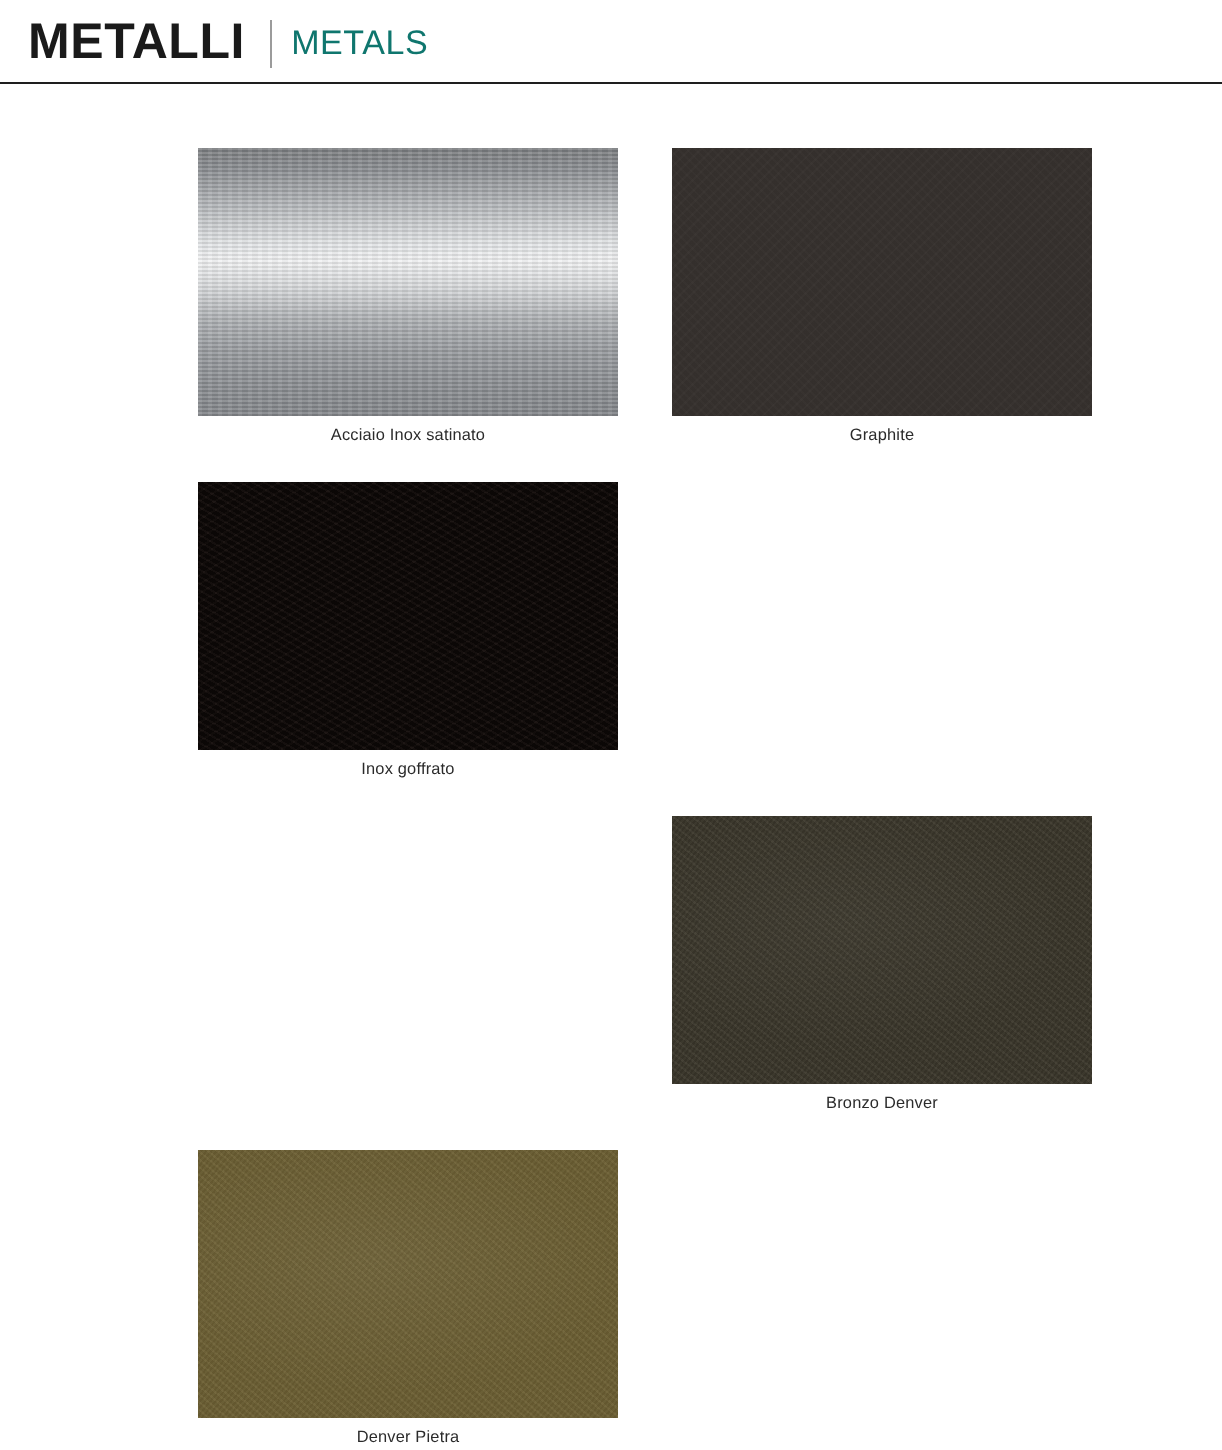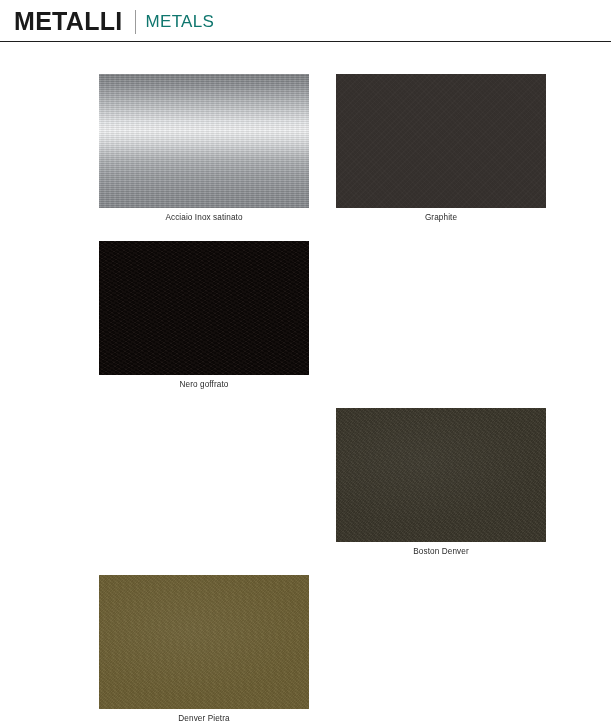--- a/index.html
+++ b/index.html
@@ -273,28 +273,28 @@
       </div>
       <div class="cell col1">
         <div class="swatch mat-graphite"></div>
         <div class="swatch-label">Graphite</div>
       </div>
     </div>
 
     <div class="row">
       <div class="cell col0">
         <div class="swatch mat-nero"></div>
-        <div class="swatch-label">Nero goffrato</div>
+        <div class="swatch-label">Inox goffrato</div>
       </div>
     </div>
 
     <div class="row">
       <div class="cell col1">
         <div class="swatch mat-denver"></div>
-        <div class="swatch-label">Boston Denver</div>
+        <div class="swatch-label">Bronzo Denver</div>
       </div>
     </div>
 
     <div class="row">
       <div class="cell col0">
         <div class="swatch mat-pietra"></div>
         <div class="swatch-label">Denver Pietra</div>
       </div>
     </div>
 

